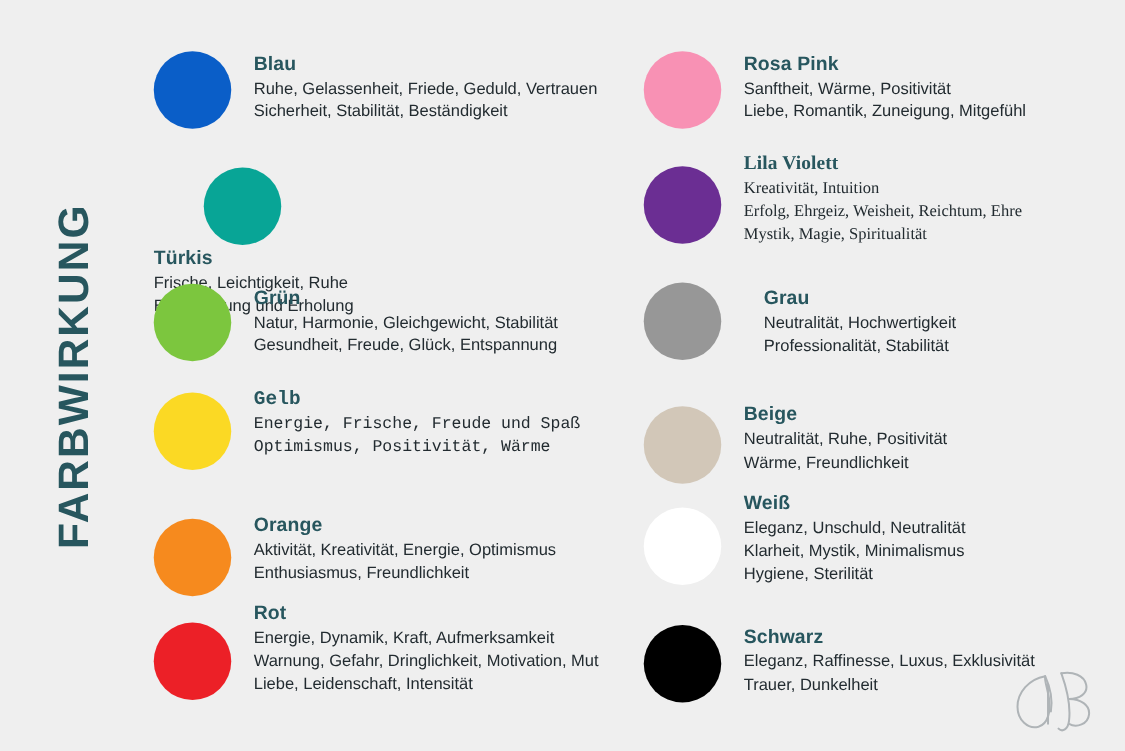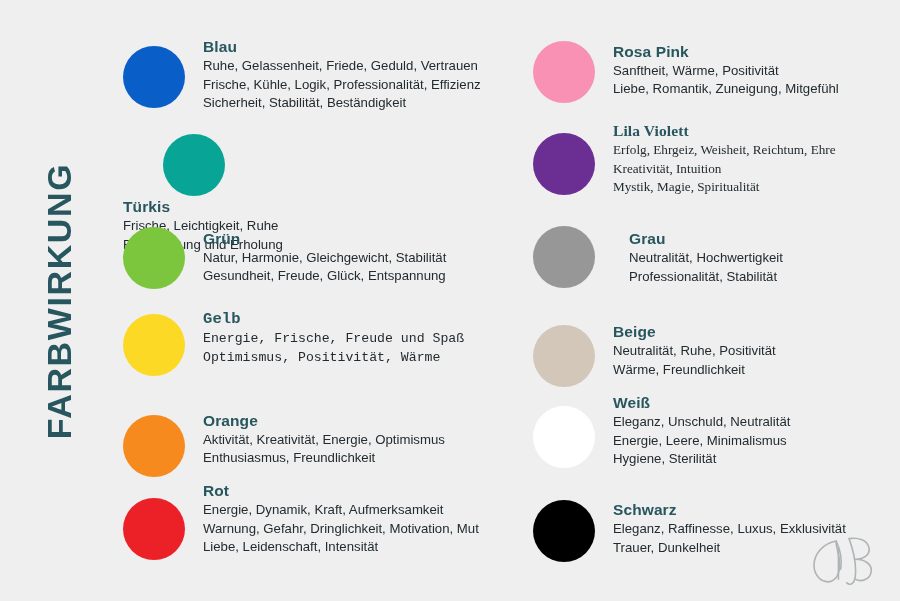--- a/index.html
+++ b/index.html
@@ -44,21 +44,21 @@
     line-height: 1;
   }
 
   
   .column {
     position: absolute;
     top: 0;
     height: 601px;
   }
   #column-left  { left: 118px; width: 405px; }
-  #column-right { left: 523px; width: 377px; }
+  #column-right { left: 505px; width: 377px; }
 
   .entry {
     position: absolute;
     display: flex;
     align-items: center;
   }
 
   .swatch {
     flex: 0 0 auto;
     width: 62px;
@@ -104,21 +104,20 @@
   <div id="title-rail">
     <div id="poster-title">FARBWIRKUNG</div>
   </div>
 
   <div class="column" id="column-left">
       <div class="entry" style="top: 36px; left: 5px;">
         <div class="swatch" style="margin-top: 5px; background: rgb(10, 94, 200);"></div>
         <div class="entry-text">
           <div class="entry-name">Blau</div>
           <div class="trait">Ruhe, Gelassenheit, Friede, Geduld, Vertrauen</div>
-          <div class="trait">Frische, Kühle, Logik, Professionalität, Effizienz</div>
           <div class="trait">Sicherheit, Stabilität, Beständigkeit</div>
         </div>
       </div>
       <div class="entry" style="top: 131px; left: 5px; flex-direction: column;">
         <div class="swatch" style="margin-top: 3px; background: rgb(8, 165, 150);"></div>
         <div class="entry-text">
           <div class="entry-name">Türkis</div>
           <div class="trait">Frische, Leichtigkeit, Ruhe</div>
           <div class="trait">Entspannung und Erholung</div>
         </div>
@@ -163,22 +162,22 @@
         <div class="entry-text">
           <div class="entry-name">Rosa Pink</div>
           <div class="trait">Sanftheit, Wärme, Positivität</div>
           <div class="trait">Liebe, Romantik, Zuneigung, Mitgefühl</div>
         </div>
       </div>
       <div class="entry" style="top: 120px; left: 10px; font-family: Liberation Serif, serif;">
         <div class="swatch" style="margin-top: 11px; background: rgb(107, 46, 147);"></div>
         <div class="entry-text">
           <div class="entry-name">Lila Violett</div>
+          <div class="trait">Kreativität, Intuition</div>
           <div class="trait">Erfolg, Ehrgeiz, Weisheit, Reichtum, Ehre</div>
-          <div class="trait">Kreativität, Intuition</div>
           <div class="trait">Mystik, Magie, Spiritualität</div>
         </div>
       </div>
       <div class="entry" style="top: 226px; left: 10px; gap: 16px;">
         <div class="swatch" style="margin-top: 0px; background: rgb(151, 151, 151);"></div>
         <div class="entry-text">
           <div class="entry-name">Grau</div>
           <div class="trait">Neutralität, Hochwertigkeit</div>
           <div class="trait">Professionalität, Stabilität</div>
         </div>
@@ -189,21 +188,21 @@
           <div class="entry-name">Beige</div>
           <div class="trait">Neutralität, Ruhe, Positivität</div>
           <div class="trait">Wärme, Freundlichkeit</div>
         </div>
       </div>
       <div class="entry" style="top: 392px; left: 10px;">
         <div class="swatch" style="margin-top: 14px; background: rgb(255, 255, 255);"></div>
         <div class="entry-text">
           <div class="entry-name">Weiß</div>
           <div class="trait">Eleganz, Unschuld, Neutralität</div>
-          <div class="trait">Energie, Leere, Minimalismus</div>
+          <div class="trait">Klarheit, Mystik, Minimalismus</div>
           <div class="trait">Hygiene, Sterilität</div>
         </div>
       </div>
       <div class="entry" style="top: 494px; left: 10px;">
         <div class="swatch" style="margin-top: 6px; background: rgb(0, 0, 0);"></div>
         <div class="entry-text">
           <div class="entry-name">Schwarz</div>
           <div class="trait">Eleganz, Raffinesse, Luxus, Exklusivität</div>
           <div class="trait">Trauer, Dunkelheit</div>
         </div>

